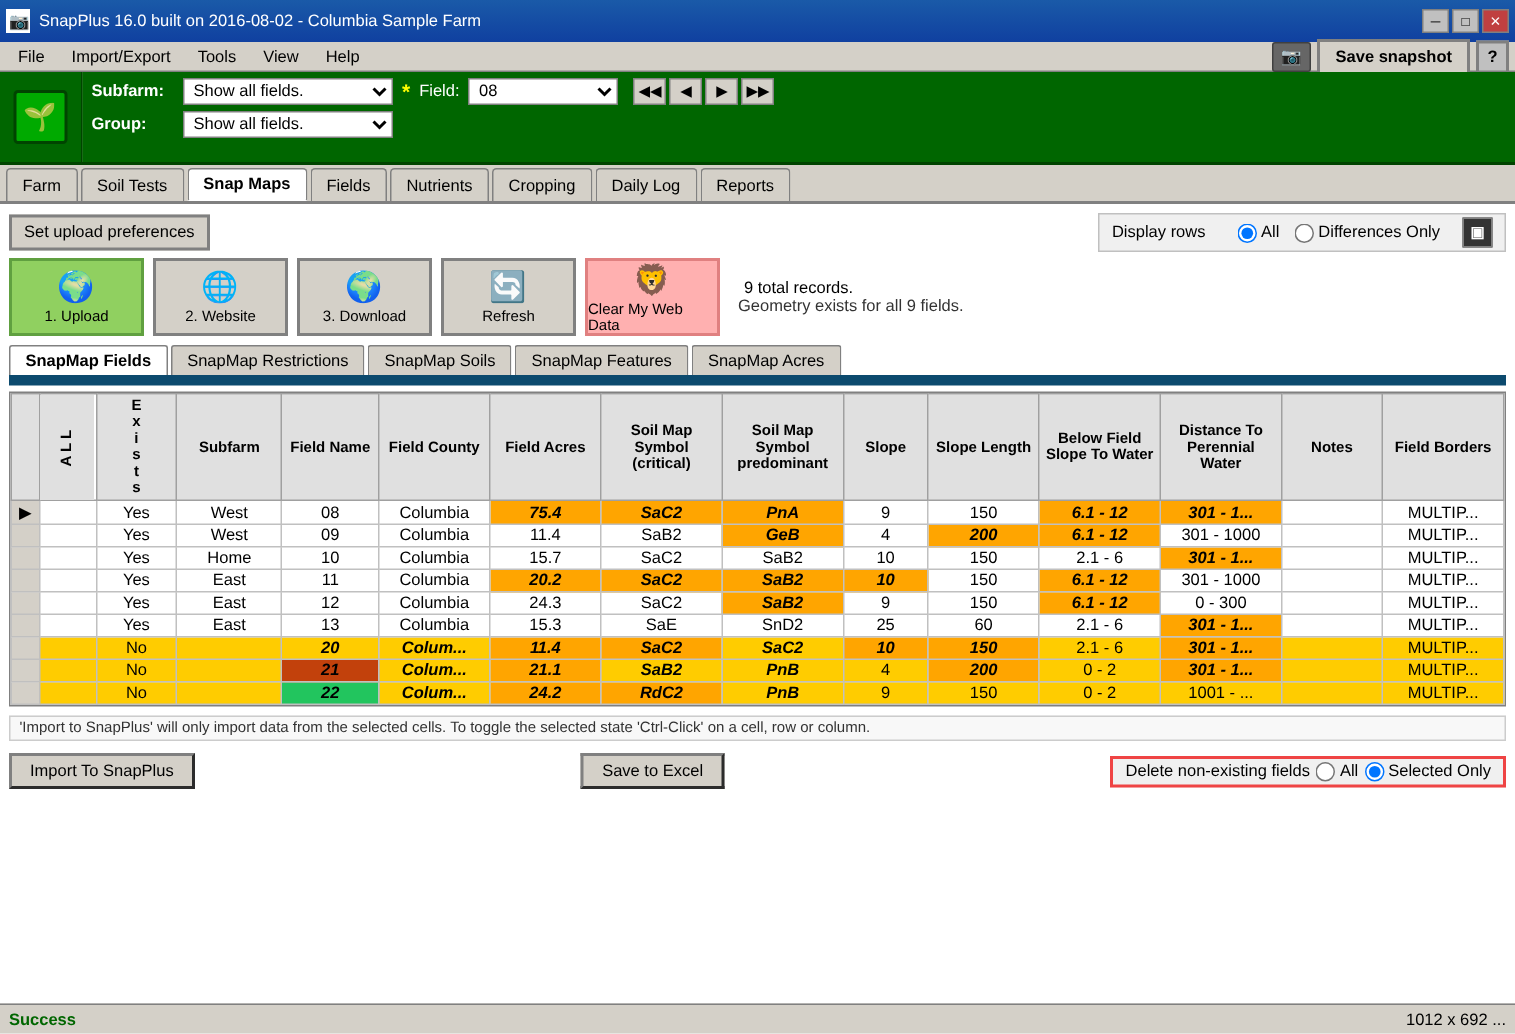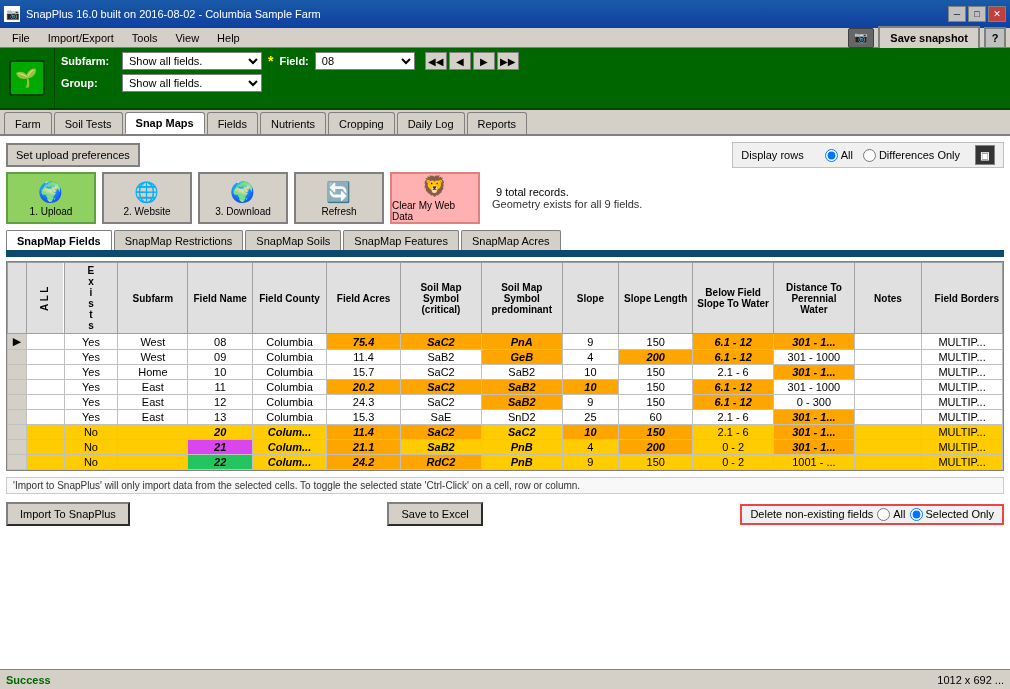--- a/index.html
+++ b/index.html
@@ -43,21 +43,21 @@
       background: #006600; flex: 1; padding: 4px 6px;
       display: flex; flex-direction: column; gap: 4px;
     }
     .header-row { display: flex; align-items: center; gap: 6px; }
     .header-label { color: white; font-weight: bold; font-size: 11px; min-width: 55px; }
     .header-select {
       background: white; border: 1px solid #808080; height: 18px; font-size: 11px;
       padding: 0 2px; min-width: 140px;
     }
     .header-asterisk { color: yellow; font-weight: bold; font-size: 14px; }
-    .field-label { color: white; font-weight: bold; font-size: 11px; }
+    .field-label { color: white; font-weight: normal; font-size: 11px; }
     .field-select { background: white; border: 1px solid #808080; height: 18px; font-size: 11px; padding: 0 2px; width: 100px; }
     .nav-buttons { display: flex; gap: 2px; margin-left: 4px; }
     .nav-btn {
       width: 22px; height: 18px; background: #d4d0c8; border: 1px solid #808080;
       display: flex; align-items: center; justify-content: center; cursor: pointer; font-size: 10px;
     }
     .header-right {
       background: #006600; flex: 1; padding: 4px 8px;
       border-left: 2px solid #004400;
     }
@@ -333,21 +333,21 @@
             <th style="width:48px;">Field Name</th>
             <th style="width:55px;">Field County</th>
             <th style="width:55px;">Field Acres</th>
             <th style="width:60px;">Soil Map Symbol (critical)</th>
             <th style="width:65px;">Soil Map Symbol predominant</th>
             <th style="width:42px;">Slope</th>
             <th style="width:55px;">Slope Length</th>
             <th style="width:65px;">Below Field Slope To Water</th>
             <th style="width:65px;">Distance To Perennial Water</th>
             <th style="width:50px;">Notes</th>
-            <th style="width:60px;text-align:right;">Field Borders</th>
+            <th style="width:60px;">Field Borders</th>
           </tr>
         </thead>
         <tbody id="table-body">
         <tr>
               <td style="background: rgb(212, 208, 200); width: 14px; padding: 1px;">▶</td>
               <td style=""></td>
               <td style="text-align: center;">Yes</td>
               <td>West</td>
               <td>08</td>
               <td>Columbia</td>
@@ -461,21 +461,21 @@
               <td style="background: rgb(255, 204, 0);">2.1 - 6</td>
               <td style="background: rgb(255, 165, 0); font-style: italic; font-weight: bold;">301 - 1...</td>
               <td style="background: rgb(255, 204, 0);"></td>
               <td style="background: rgb(255, 204, 0);">MULTIP...</td>
             </tr>
             <tr>
               <td style="background: rgb(212, 208, 200); width: 14px; padding: 1px;"></td>
               <td style="background: rgb(255, 204, 0);"></td>
               <td style="background: rgb(255, 204, 0); text-align: center;">No</td>
               <td style="background: rgb(255, 204, 0);"></td>
-              <td style="background: #d946ef; font-style: italic; font-weight: bold;">21</td>
+              <td style="background: #c2410c; font-style: italic; font-weight: bold;">21</td>
               <td style="background: rgb(255, 204, 0); font-style: italic; font-weight: bold;">Colum...</td>
               <td style="background: rgb(255, 165, 0); font-style: italic; font-weight: bold;">21.1</td>
               <td style="background: rgb(255, 204, 0); font-style: italic; font-weight: bold;">SaB2</td>
               <td style="background: rgb(255, 204, 0); font-style: italic; font-weight: bold;">PnB</td>
               <td style="background: rgb(255, 204, 0);">4</td>
               <td style="background: rgb(255, 165, 0); font-style: italic; font-weight: bold;">200</td>
               <td style="background: rgb(255, 204, 0);">0 - 2</td>
               <td style="background: rgb(255, 165, 0); font-style: italic; font-weight: bold;">301 - 1...</td>
               <td style="background: rgb(255, 204, 0);"></td>
               <td style="background: rgb(255, 204, 0);">MULTIP...</td>

